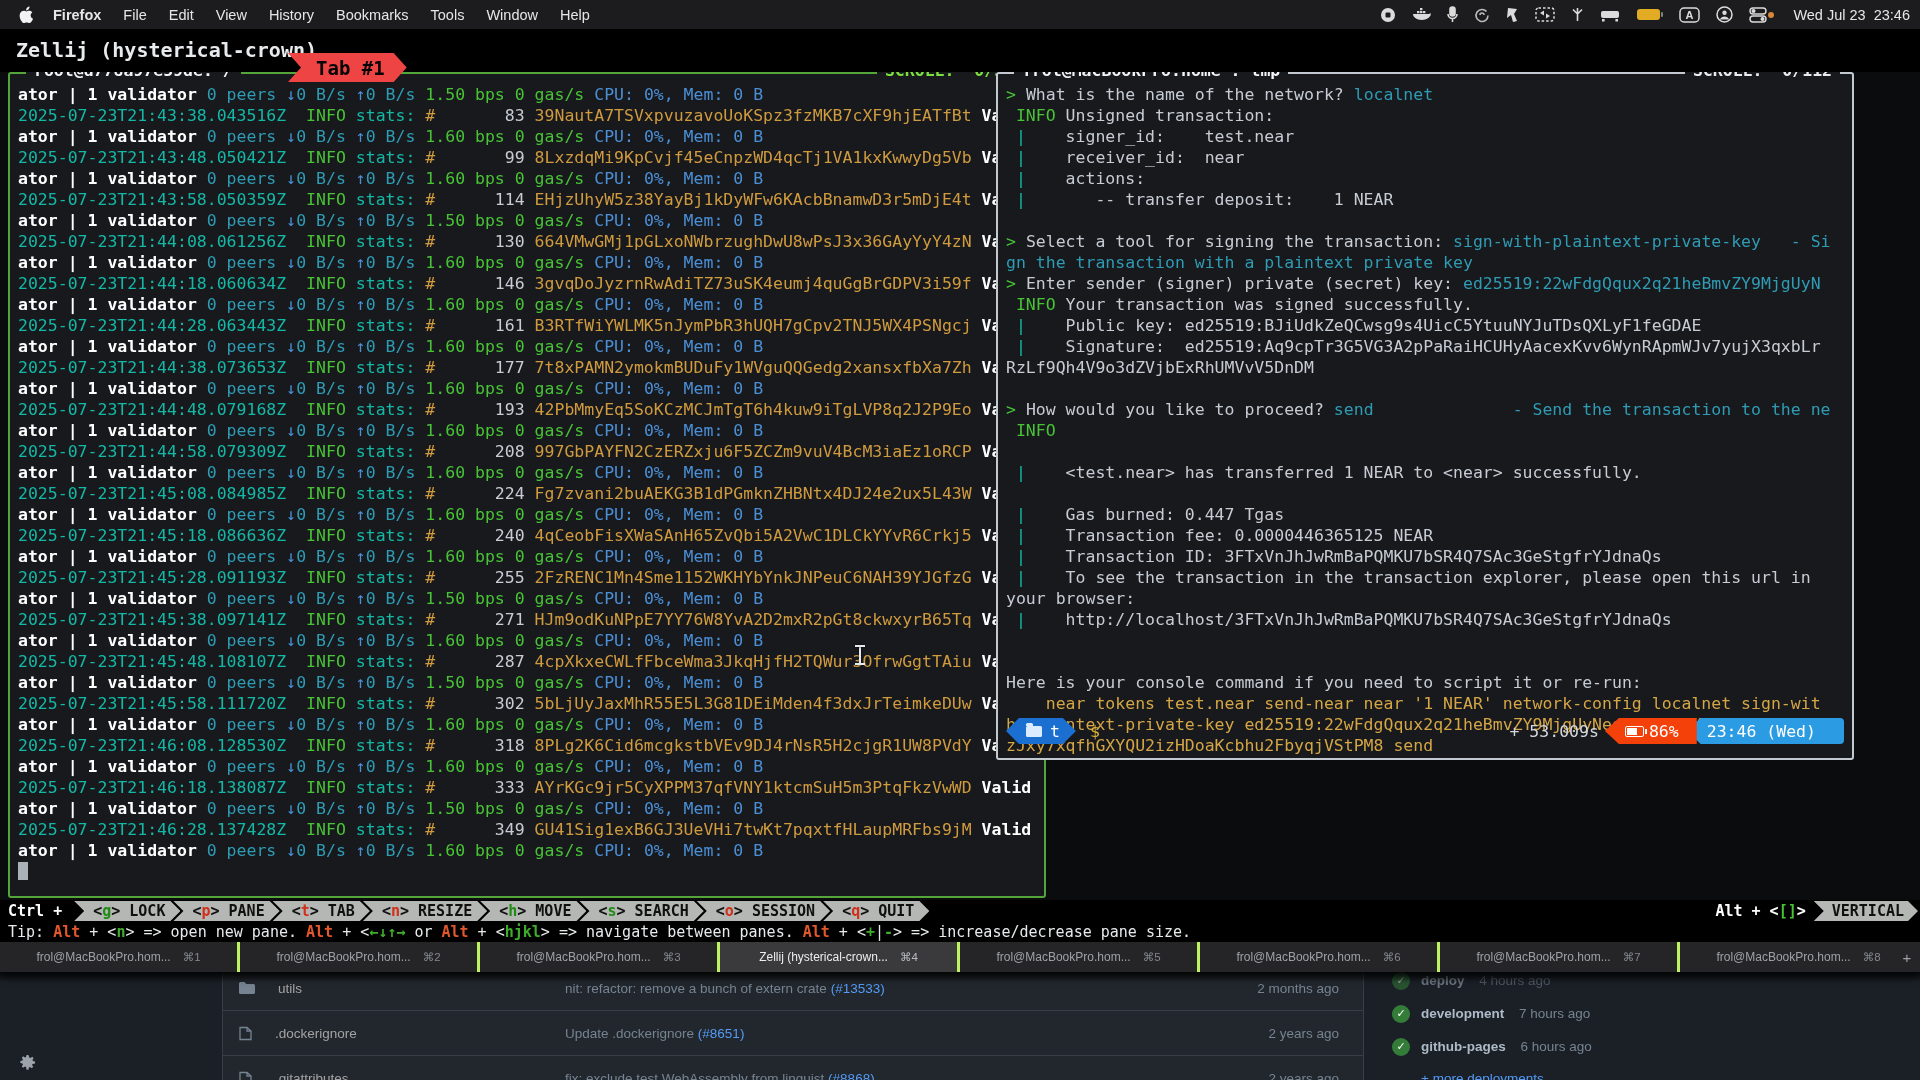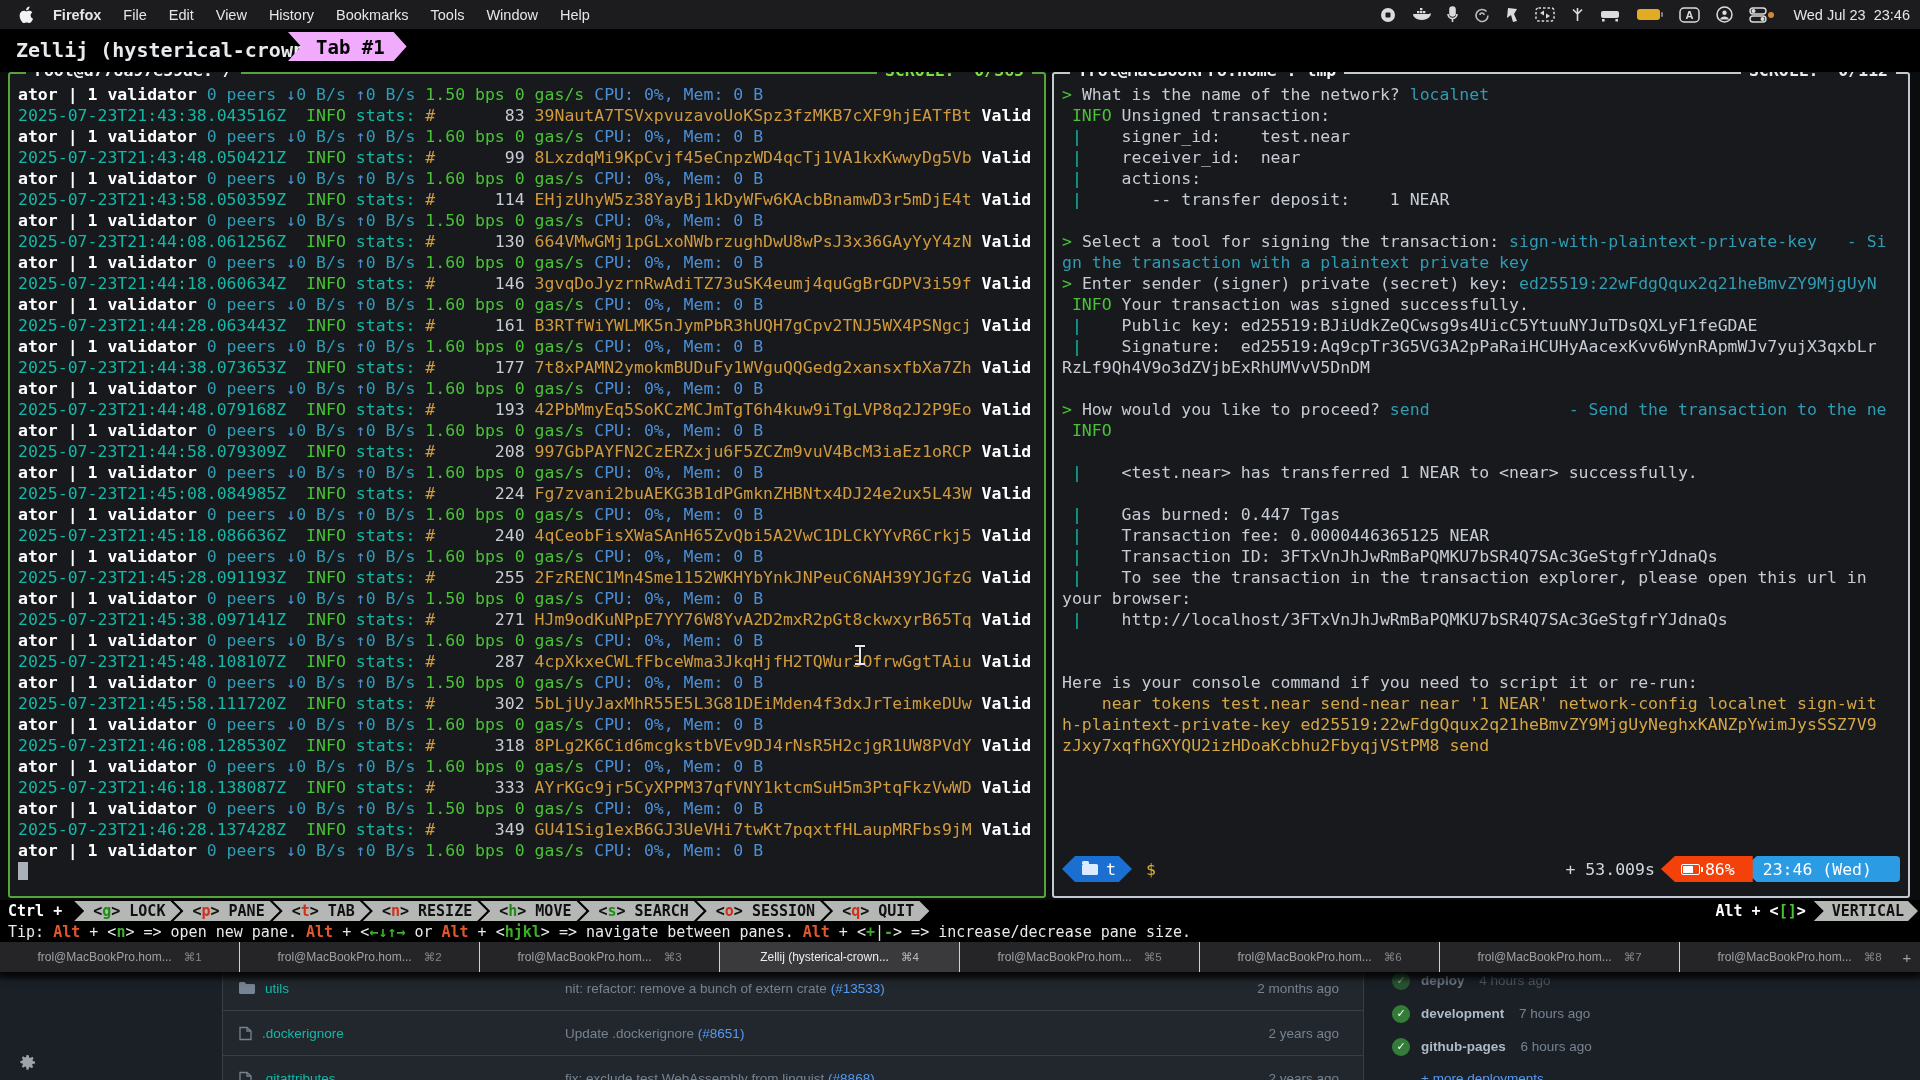--- a/index.html
+++ b/index.html
@@ -9,26 +9,26 @@
   .menu-left{display:flex;align-items:center}
   .menu-item{padding:0 11px;white-space:nowrap}
   .menu-item.app{font-weight:700}
   .apple{margin:0 9px 0 8px;display:flex}
   .menu-right{margin-left:auto;display:flex;align-items:center;gap:16px}
   .mi{display:flex;align-items:center;opacity:.92}
   .clock{white-space:pre;margin-left:2px;font-size:14.5px}
   
   .zellij-bar{position:absolute;top:29px;left:0;right:0;height:43px;background:#000;z-index:5}
   .session-name{position:absolute;left:16px;top:9px;font:700 20px "DejaVu Sans Mono",monospace;color:#e8ebee;white-space:pre}
-  .tab-ribbon{position:absolute;left:288px;top:3px;height:29px;background:#f0abfc;color:#050505;font:700 19px "DejaVu Sans Mono",monospace;display:flex;align-items:center;padding:0 22px 0 28px;clip-path:polygon(0 0,calc(100% - 13px) 0,100% 50%,calc(100% - 13px) 100%,0 100%,13px 50%)}
+  .tab-ribbon{position:absolute;left:288px;top:24px;height:29px;background:#ef4444;color:#050505;font:700 19px "DejaVu Sans Mono",monospace;display:flex;align-items:center;padding:0 22px 0 28px;clip-path:polygon(0 0,calc(100% - 13px) 0,100% 50%,calc(100% - 13px) 100%,0 100%,13px 50%)}
   
   .term{position:absolute;top:72px;left:0;right:0;height:828px;background:#0b0c0e}
   .pane{position:absolute;top:0;background:#17191d;border-radius:3px;font-family:"DejaVu Sans Mono",monospace;box-sizing:border-box}
   .pane.left{left:8px;width:1038px;height:826px;border:2px solid #55a63a}
-  .pane.right{left:1052px;width:858px;height:826px;border:2px solid #c3c9d1}
+  .pane.right{left:996px;width:858px;height:688px;border:2px solid #c3c9d1}
   .pane-title{position:absolute;top:-13px;left:16px;background:#17191d;padding:0 8px;font-weight:700;font-size:16.5px;color:#f2f4f7;white-space:pre}
   .pane-scroll{position:absolute;top:-13px;right:12px;background:#17191d;padding:0 8px;font-weight:700;font-size:16.5px;white-space:pre}
   .pane.left .pane-scroll{color:#7ddf3f}
   .pane.right .pane-scroll{color:#e8ebef}
   .pane-body{position:absolute;left:8px;right:4px;top:10px;bottom:4px;overflow:hidden;font-size:16.5px;line-height:21px}
   .line{height:21px;white-space:pre}
   
   .c-w{color:#c7ccd4}.c-wb{color:#ffffff;font-weight:700}.c-dim{color:#14b8a6}
   .c-g{color:#49c336}.c-c{color:#2f9cb4}.c-b{color:#4b8fd6}.c-o{color:#d09a3e}.c-y{color:#d5a645}
   .block-cursor{display:inline-block;width:10px;height:18px;background:#aab1b9;vertical-align:-3px}
@@ -58,32 +58,32 @@
   .kc-g{color:#1f8d14}.kc-r{color:#d1301a}
   .sb-right{margin-left:auto;display:flex;align-items:center}
   .alt-prefix{color:#fff;font-weight:700;white-space:pre}
   .alt-prefix .grn{color:#49c336}
   .vert-ribbon{height:20px;display:flex;align-items:center;background:#b4b7b3;color:#101010;font-weight:700;padding:0 14px 0 18px;margin:0 2px 0 8px;clip-path:polygon(0 0,calc(100% - 10px) 0,100% 50%,calc(100% - 10px) 100%,0 100%,10px 50%);white-space:pre}
   
   .tipbar{position:absolute;left:0;right:0;top:922px;height:20px;background:#000;display:flex;align-items:center;padding-left:8px;font-family:"DejaVu Sans Mono",monospace;font-size:15px;white-space:pre;z-index:6}
   .t-w{color:#e8eaec}.t-r{color:#e2572b;font-weight:700}.t-g{color:#3fae2a;font-weight:700}
   
   .tabstrip{position:absolute;left:0;right:0;top:942px;height:30px;background:#252528;display:flex;z-index:10;box-shadow:0 5px 10px rgba(0,0,0,.65)}
-  .wtab{flex:1;display:flex;align-items:center;justify-content:center;gap:12px;font-size:12px;color:#9da1a6;border-right:1px solid #bef264;overflow:hidden;white-space:nowrap}
+  .wtab{flex:1;display:flex;align-items:center;justify-content:center;gap:12px;font-size:12px;color:#9da1a6;border-right:3px solid #bef264;overflow:hidden;white-space:nowrap}
   .wtab.active{background:#3a3a3d;color:#ededee}
   .wtab .sc{color:#84878c;font-size:11.5px}
   .wtab.active .sc{color:#b9bcc0}
   .newtab{position:absolute;right:0;top:0;bottom:0;width:26px;display:flex;align-items:center;justify-content:center;color:#9da1a6;font-size:15px;background:#252528}
   
   .browser{position:absolute;left:0;right:0;top:972px;bottom:0;background:#1b2027;z-index:4}
   .browser::before{content:"";position:absolute;left:0;right:0;top:0;height:10px;background:linear-gradient(#000a,#0000);z-index:3;pointer-events:none}
   .file-panel{position:absolute;left:222px;top:-6px;width:1142px;bottom:-2px;background:#22272e;border-left:1px solid #373e47;border-right:1px solid #373e47;box-sizing:border-box}
   .frow{height:45px;display:flex;align-items:center;border-bottom:1px solid #373e47;padding:0 24px 0 16px;font-size:13.5px;box-sizing:border-box}
   .frow:last-child{border-bottom:none}
-  .fname{display:flex;align-items:center;gap:10px;width:326px;color:#14b8a6}
+  .fname{display:flex;align-items:center;gap:23px;width:326px;color:#a3a3a3}
   .fmsg{flex:1;color:#768390;white-space:nowrap;overflow:hidden}
   .fmsg .lnk{color:#539bf5}
   .fage{width:130px;text-align:right;color:#768390}
   .ic{display:flex;flex:none}
   .deploy-panel{position:absolute;left:1392px;top:-8px;width:520px}
   .drow{display:flex;align-items:center;gap:11px;height:33px;font-size:13.5px;color:#768390;white-space:pre}
   .drow .dname{color:#adbac7;font-weight:700}
   .dcheck{width:18px;height:18px;border-radius:50%;background:#347d39;color:#fff;display:flex;align-items:center;justify-content:center;font-size:11px;flex:none}
   .drow.cut{opacity:.55}
   .more-link{color:#539bf5;font-size:13.5px;margin:8px 0 0 29px}

